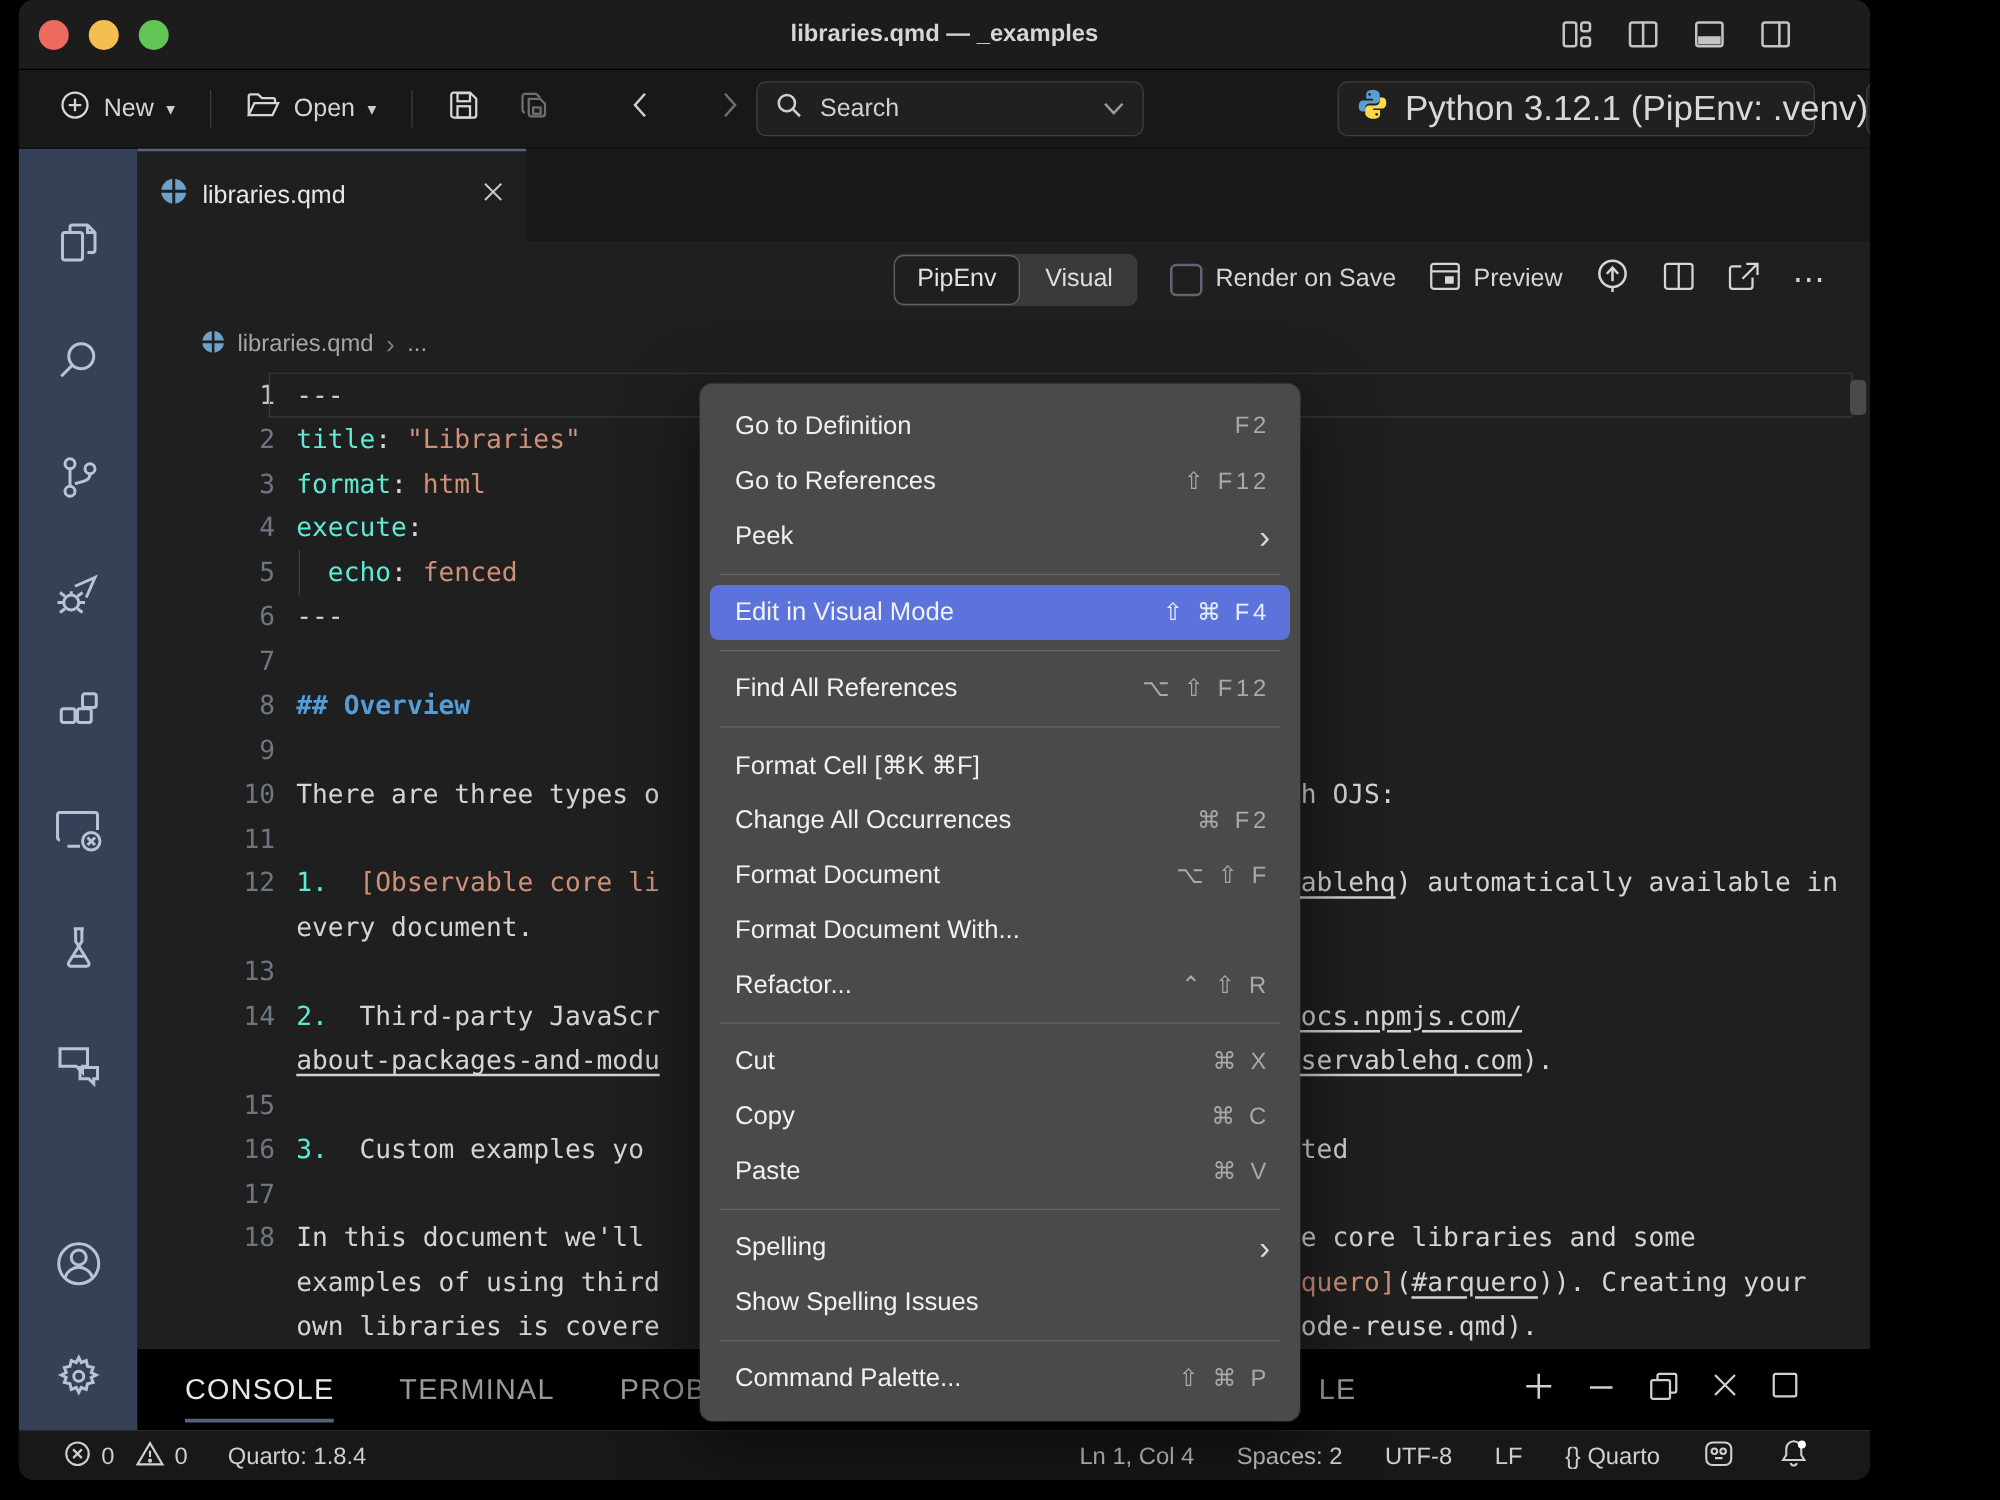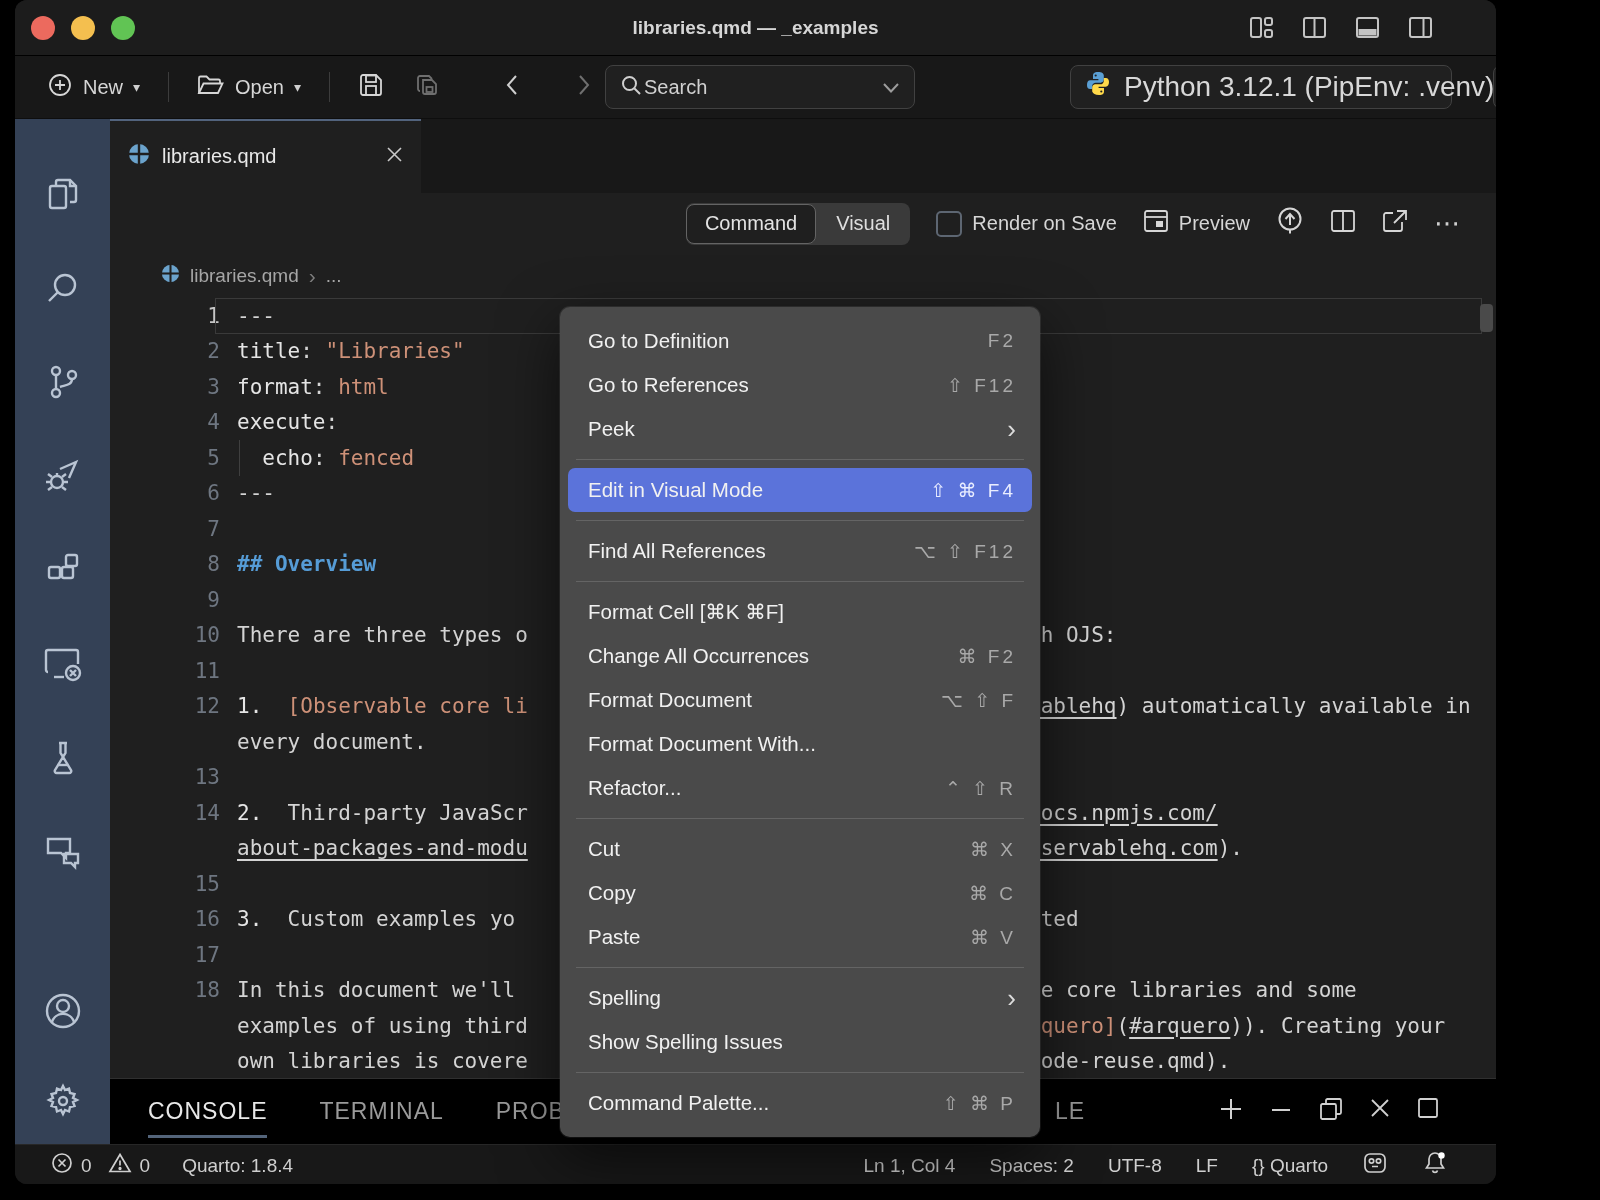--- a/index.html
+++ b/index.html
@@ -18,21 +18,21 @@
   
   .toolbar{height:62px;background:#181818;display:flex;align-items:center;position:relative;
     border-bottom:1px solid #0e0e0e;color:#d6d6d6;font-size:20px;}
   .tool-group{display:flex;align-items:center;gap:10px;}
   .tool-btn{display:flex;align-items:center;gap:10px;padding:0 10px;cursor:default;}
   .divider{width:1px;height:30px;background:#3c3c3c;margin:0 8px;}
   .caret{font-size:14px;color:#cfcfcf;}
   .dim{color:#757575;}
   .searchbox{position:absolute;left:590px;top:9px;width:310px;height:44px;border:1px solid #414141;
     border-radius:8px;background:#202020;display:flex;align-items:center;padding:0 14px;box-sizing:border-box;}
-  .searchbox .s-label{color:#d0d0d0;font-size:20px;margin-left:2px;}
+  .searchbox .s-label{color:#d0d0d0;font-size:20px;margin-left:14px;}
   .searchbox .s-caret{margin-left:auto;color:#9c9c9c;}
   .interpreter{position:absolute;left:1055px;top:9px;width:382px;height:44px;border:1px solid #414141;
     border-radius:8px;background:#202020;display:flex;align-items:center;gap:12px;padding:0 14px;
     box-sizing:border-box;color:#d8d8d8;font-size:28px;white-space:nowrap;}
   .workspace-btn{position:absolute;left:1478px;top:9px;width:150px;height:44px;border:1px solid #414141;
     border-radius:8px;background:#202020;display:flex;align-items:center;gap:10px;padding:0 12px;
     box-sizing:border-box;color:#d8d8d8;font-size:20px;overflow:hidden;}
   
   .main{display:flex;height:1025px;}
   .activitybar{width:95px;background:#344156;display:flex;flex-direction:column;align-items:center;
@@ -63,21 +63,21 @@
   
   .code{flex:1;position:relative;font-family:"DejaVu Sans Mono",monospace;font-size:21px;overflow:hidden;}
   .row{height:35.5px;display:flex;align-items:center;position:relative;}
   .gutter{width:110px;text-align:right;color:#6e7681;flex:none;}
   .row.cur .gutter{color:#c6c6c6;}
   .content{flex:1;padding-left:17px;position:relative;height:100%;display:flex;align-items:center;
     white-space:pre;}
   .cur-box{position:absolute;left:105px;right:14px;top:0;bottom:0;border:1px solid #3a3a3a;}
   .guide{position:absolute;left:19px;top:0;bottom:0;width:1px;background:#3f3f3f;}
   .right-frag{position:absolute;left:808px;top:0;height:100%;display:flex;align-items:center;white-space:pre;}
-  .t-plain{color:#d4d4d4;} .t-blue{color:#e5e5e5;} .t-orange{color:#ce9178;}
+  .t-plain{color:#d4d4d4;} .t-blue{color:#5eead4;} .t-orange{color:#ce9178;}
   .t-header{color:#569cd6;font-weight:bold;}
   .u{text-decoration:underline;text-underline-offset:4px;}
   .ruler-mark{position:absolute;right:3px;top:6px;width:13px;height:28px;background:#4a4a4a;border-radius:4px;}
   
   .panelbar{height:65px;background:#000000;border-top:1px solid #303030;display:flex;align-items:center;
     color:#9a9a9a;font-size:23px;letter-spacing:1px;position:relative;}
   .ptabs{display:flex;gap:52px;padding-left:38px;align-items:center;height:100%;}
   .ptab{height:100%;display:flex;align-items:center;position:relative;}
   .ptab.active{color:#e8e8e8;}
   .ptab.active::after{content:"";position:absolute;left:0;right:0;bottom:6px;height:3px;background:#53647a;}
@@ -328,21 +328,21 @@
           <span class="tab-close">
             <svg width="17" height="17" viewBox="0 0 17 17" fill="none" stroke="currentColor" stroke-width="1.6">
               <path d="M2 2 L15 15 M15 2 L2 15"></path>
             </svg>
           </span>
         </div>
       </div>
 
       <div class="actionbar">
         <div class="toggle">
-          <span class="seg-src">Command</span>
+          <span class="seg-src">PipEnv</span>
           <span class="seg-vis">Visual</span>
         </div>
         <div class="act-item">
           <span class="chk"></span>
           <span>Render on Save</span>
         </div>
         <div class="act-item">
           <span>
             <svg width="26" height="24" viewBox="0 0 26 24" fill="none" stroke="#d6d6d6" stroke-width="1.8">
               <rect x="2" y="2" width="22" height="20" rx="2"></rect>

